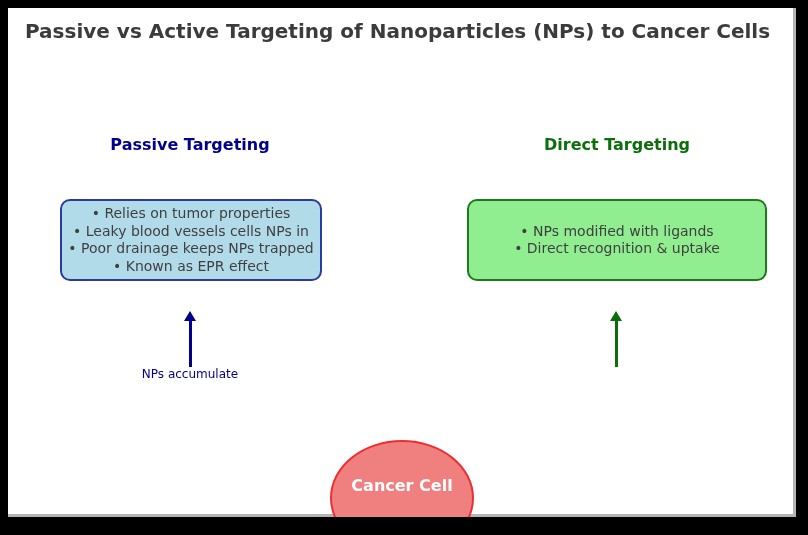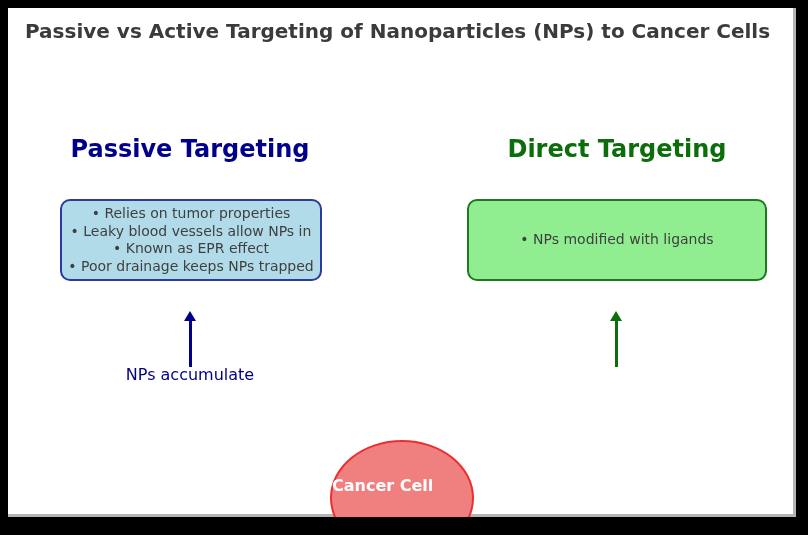--- a/index.html
+++ b/index.html
@@ -34,21 +34,21 @@
     font-weight: bold;
     color: var(--title-text, #3b3b3b);
     white-space: nowrap;
   }
 
   .section-heading {
     position: absolute;
     top: 127px;
     width: 300px;
     text-align: center;
-    font-size: 24px;
+    font-size: 16px;
     font-weight: bold;
   }
   .section-heading.passive { left: 32px; color: var(--passive-accent, #00008b); }
   .section-heading.active  { left: 459px; color: var(--active-accent, #0b6e0b); }
 
   .info-box {
     position: absolute;
     top: 191px;
     height: 82px;
     border-radius: 10px;
@@ -93,66 +93,68 @@
     border-right: 6px solid transparent;
     border-bottom: 10px solid var(--arrow-c);
   }
   .arrow-shaft { width: 3px; height: 46px; background: var(--arrow-c); }
 
   .arrow-label {
     position: absolute;
     top: 358px;
     width: 220px;
     text-align: center;
-    font-size: 16px;
+    font-size: 12px;
     line-height: 17px;
   }
   .arrow-label.passive { left: 72px; color: var(--passive-accent, #00008b); }
   .arrow-label.active  { left: 498px; color: var(--active-accent, #0b6e0b); }
 
   .cancer-cell {
     position: absolute;
     left: 322px;
     top: 432px;
     width: 144px;
     height: 116px;
     border-radius: 50%;
     background: var(--cell-fill, #f08080);
     border: 2px solid var(--cell-border, #ee2e2e);
   }
   .cancer-cell-label {
     position: absolute;
     left: 0;
     top: 34px;
     width: 100%;
+    text-align: center;
     font-size: 16px;
     font-weight: bold;
     color: var(--cell-text, #fff);
   }
 </style>
 </head>
 <body>
 
 <div class="figure-frame">
   <div class="content-area">
 
     <div class="page-title">Passive vs Active Targeting of Nanoparticles (NPs) to Cancer Cells</div>
 
     <div class="section-heading passive">Passive Targeting</div>
     <div class="section-heading active">Direct Targeting</div>
 
     <div class="info-box passive">
       <div class="bullet-line">Relies on tumor properties</div>
-      <div class="bullet-line">Leaky blood vessels allow NPs in</div>
+      <div class="bullet-line">Leaky blood vessels cells NPs in</div>
+      <div class="bullet-line">Poor drainage keeps NPs trapped</div>
       <div class="bullet-line">Known as EPR effect</div>
-      <div class="bullet-line">Poor drainage keeps NPs trapped</div>
     </div>
 
     <div class="info-box active">
       <div class="bullet-line">NPs modified with ligands</div>
+      <div class="bullet-line">Direct recognition &amp; uptake</div>
     </div>
 
     <div class="arrow passive">
       <div class="arrow-head"></div>
       <div class="arrow-shaft"></div>
     </div>
 
     <div class="arrow active">
       <div class="arrow-head"></div>
       <div class="arrow-shaft"></div>

